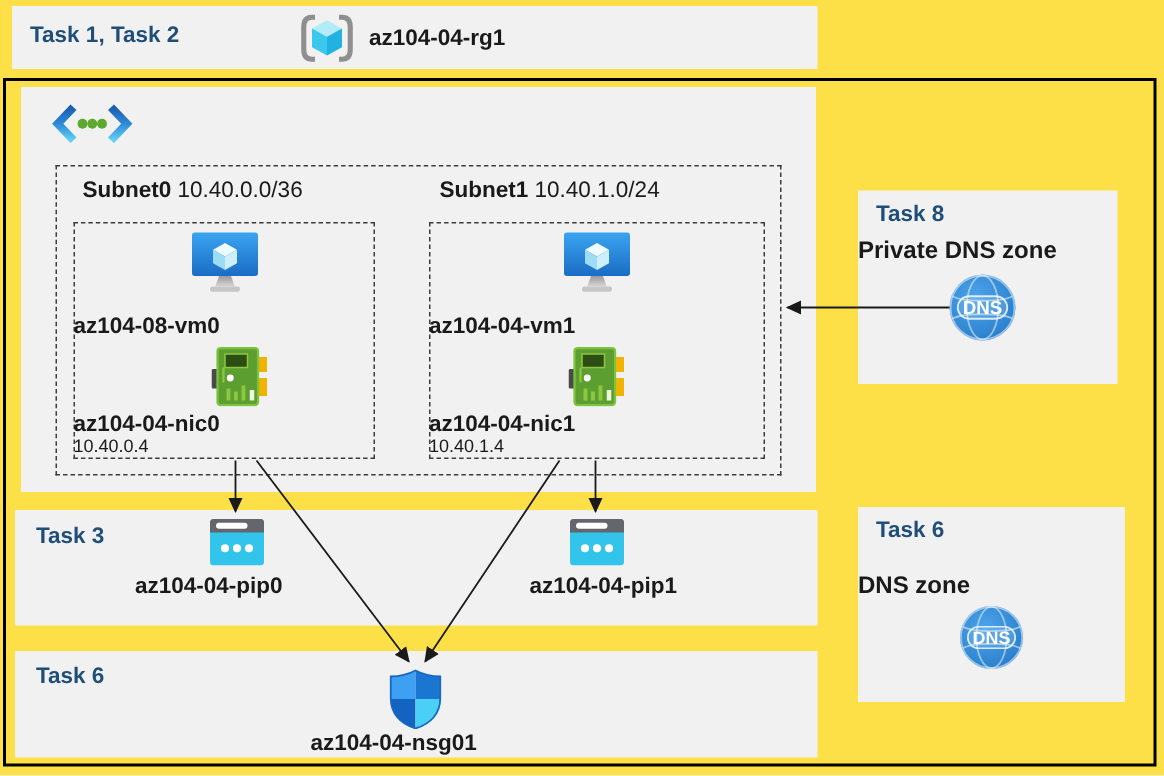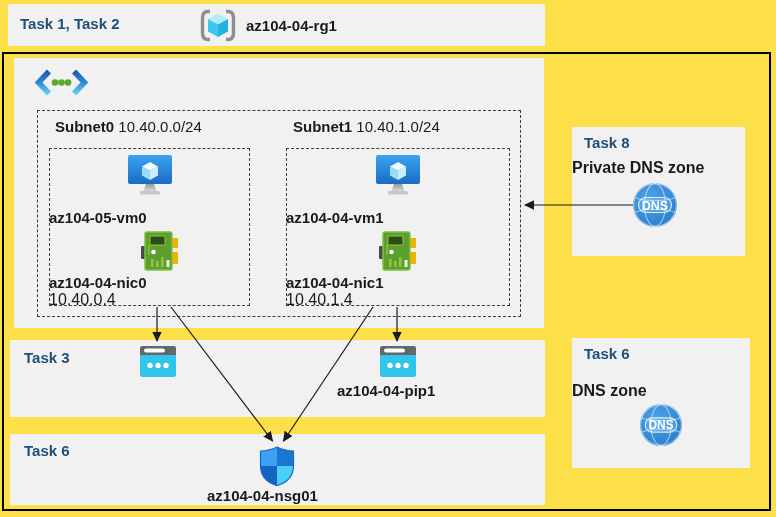--- a/index.html
+++ b/index.html
@@ -5,21 +5,21 @@
   html,body{margin:0;padding:0;background:#fff;}
   .canvas{position:relative;width:776px;height:517px;background:#fde047;
           font-family:"Liberation Sans",sans-serif;color:#1a1a1a;overflow:hidden;text-decoration:underline;}
   .abs{position:absolute;}
   .band{background:#f1f1f1;}
   .task-label{font-size:15px;font-weight:700;color:#1f4e79;white-space:nowrap;}
   .lbl{font-size:15px;line-height:1.1;white-space:nowrap;}
   .lbl16{font-size:16px;line-height:1.1;white-space:nowrap;}
   .b{font-weight:700;}
   .ctr{text-align:left;}
-  .ip{font-size:16px;}
+  .ip{font-size:12px;}
   .main-box{border:2px solid #000;box-sizing:border-box;background:transparent;}
   .dashed{border:1px dashed #3c3c3c;box-sizing:border-box;}
   svg{display:block;}
 </style>
 </head>
 <body>
 
 <div class="canvas">
 
   <svg class="abs" width="0" height="0" style="left:0;top:0">
@@ -70,32 +70,32 @@
     <polyline points="41,3.5 51.5,14.5 41,25.5" fill="none" stroke="url(#vnetGrad)" stroke-width="5.5"></polyline>
     <circle cx="22" cy="14.5" r="3.3" fill="#5da92e"></circle>
     <circle cx="28.5" cy="14.5" r="3.3" fill="#5da92e"></circle>
     <circle cx="35" cy="14.5" r="3.3" fill="#5da92e"></circle>
   </svg>
 
   <div class="abs dashed" style="left:37px;top:110px;width:484px;height:207px"></div>
 
   <div class="abs lbl" style="left:55px;top:119px">
     <span class="b">Subnet0</span>
-    <span>10.40.0.0/24</span>
+    <span>10.40.0.0/36</span>
   </div>
   <div class="abs dashed" style="left:49px;top:148px;width:201px;height:158px"></div>
   <svg class="abs" style="left:127px;top:154px" width="46" height="44" viewBox="0 0 46 44">
     <rect x="1" y="1" width="44" height="29" rx="2" fill="url(#vmScreen)"></rect>
     <polygon points="23,8 31,12.5 23,17 15,12.5" fill="#eefcff"></polygon>
     <polygon points="15,12.5 23,17 23,26 15,21.5" fill="#9ddcf5"></polygon>
     <polygon points="31,12.5 23,17 23,26 31,21.5" fill="#cdeefb"></polygon>
     <polygon points="19,30 27,30 29.5,37 16.5,37" fill="url(#vmStand)"></polygon>
     <rect x="13" y="37" width="20" height="3.5" rx="1.5" fill="#c7c7c7"></rect>
   </svg>
-  <div class="abs lbl b ctr" style="left:49px;top:210px;width:201px">az104-05-vm0</div>
+  <div class="abs lbl b ctr" style="left:49px;top:210px;width:201px">az104-08-vm0</div>
   <svg class="abs" style="left:141px;top:231px" width="37" height="40" viewBox="0 0 37 40">
     <rect x="0" y="15" width="5" height="13" rx="1" fill="#4a4a4a"></rect>
     <rect x="31" y="7" width="6" height="10" fill="#f0b400"></rect>
     <rect x="31" y="21" width="6" height="12" fill="#f0b400"></rect>
     <rect x="4" y="1" width="27" height="38" rx="2" fill="#5c9e30" stroke="#7cc43f" stroke-width="1.5"></rect>
     <rect x="9" y="5" width="15" height="9" fill="#2c4e15" stroke="#8dc63f" stroke-width="1"></rect>
     <circle cx="12.5" cy="21" r="2.3" fill="#fff"></circle>
     <path d="M8,14 v10" stroke="#8dc63f" stroke-width="1.5" fill="none"></path>
     <rect x="10" y="28" width="2.6" height="8" fill="#8dc63f"></rect>
     <rect x="15" y="30" width="2.6" height="6" fill="#8dc63f"></rect>
@@ -153,29 +153,30 @@
   <div class="abs band" style="left:10px;top:340px;width:535px;height:77px"></div>
   <div class="abs task-label" style="left:24px;top:349px">Task 3</div>
   <svg class="abs" style="left:140px;top:346px" width="36" height="31" viewBox="0 0 36 31">
     <rect x="0" y="0" width="36" height="31" rx="2.5" fill="#33c4ec"></rect>
     <path d="M2.5,0 h31 a2.5,2.5 0 0 1 2.5,2.5 V9 H0 V2.5 A2.5,2.5 0 0 1 2.5,0 Z" fill="#63676b"></path>
     <rect x="4" y="2.5" width="21" height="4" rx="2" fill="#fff"></rect>
     <circle cx="10" cy="19.5" r="2.7" fill="#fff"></circle>
       <circle cx="18" cy="19.5" r="2.7" fill="#fff"></circle>
       <circle cx="26" cy="19.5" r="2.7" fill="#fff"></circle>
   </svg>
+  <div class="abs lbl b ctr" style="left:90px;top:383px;width:120px">az104-04-pip0</div>
   <svg class="abs" style="left:380px;top:346px" width="36" height="31" viewBox="0 0 36 31">
     <rect x="0" y="0" width="36" height="31" rx="2.5" fill="#33c4ec"></rect>
     <path d="M2.5,0 h31 a2.5,2.5 0 0 1 2.5,2.5 V9 H0 V2.5 A2.5,2.5 0 0 1 2.5,0 Z" fill="#63676b"></path>
     <rect x="4" y="2.5" width="21" height="4" rx="2" fill="#fff"></rect>
     <circle cx="10" cy="19.5" r="2.7" fill="#fff"></circle>
       <circle cx="18" cy="19.5" r="2.7" fill="#fff"></circle>
       <circle cx="26" cy="19.5" r="2.7" fill="#fff"></circle>
   </svg>
-  <div class="abs lbl b ctr" style="left:337px;top:383px;width:120px">az104-04-pip1</div>
+  <div class="abs lbl b ctr" style="left:353px;top:383px;width:120px">az104-04-pip1</div>
 
   <div class="abs band" style="left:10px;top:434px;width:535px;height:71px"></div>
   <div class="abs task-label" style="left:24px;top:442px">Task 6</div>
   <svg class="abs" style="left:259px;top:446px" width="36" height="40" viewBox="0 0 36 40">
     <g clip-path="url(#shieldClip)">
       <rect x="0" y="0" width="18" height="20" fill="#3da0f2"></rect>
       <rect x="18" y="0" width="18" height="20" fill="#1b76d2"></rect>
       <rect x="0" y="20" width="18" height="20" fill="#1563c0"></rect>
       <rect x="18" y="20" width="18" height="20" fill="#4ad0f6"></rect>
     </g>

